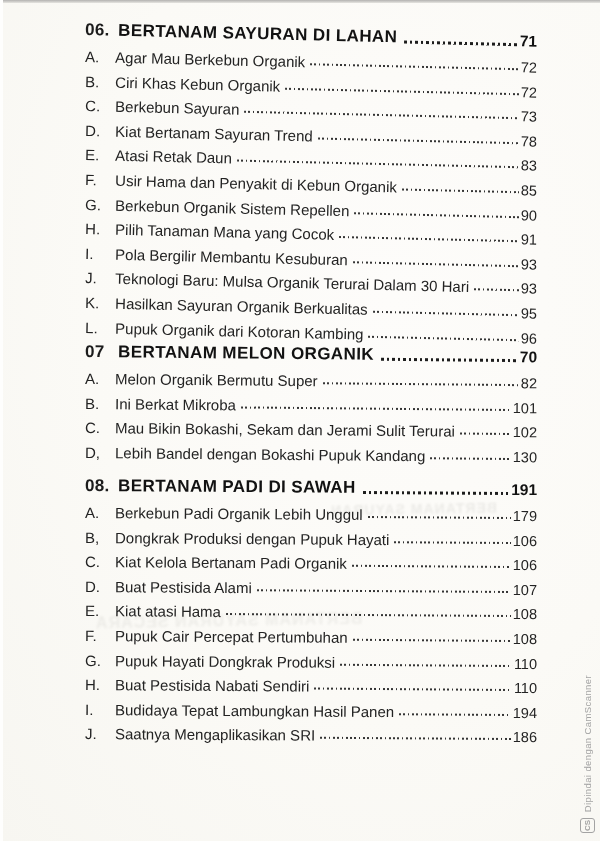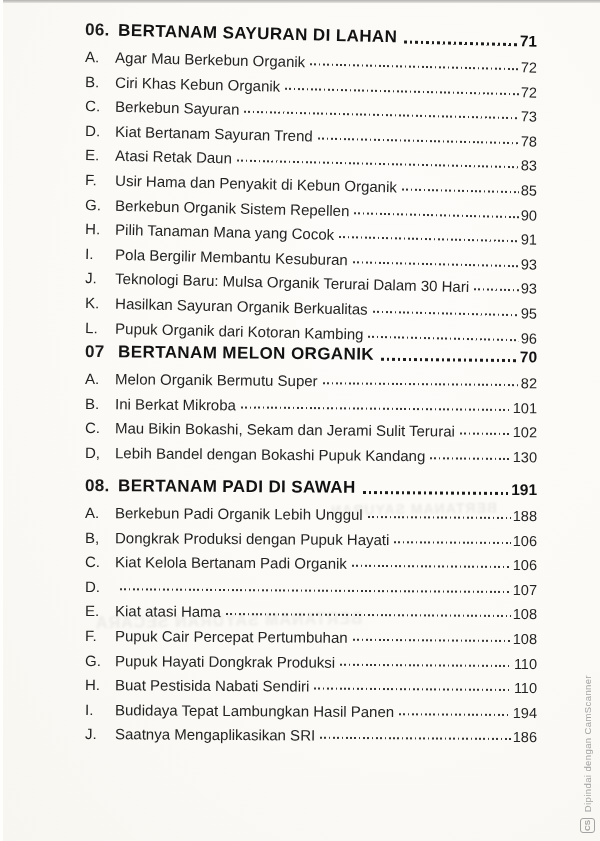--- a/index.html
+++ b/index.html
@@ -184,36 +184,37 @@
         <div class="row hrow">
           <span class="hnum">08.</span>
           <span class="hlabel">BERTANAM PADI DI SAWAH</span>
           <span class="leader hleader"></span>
           <span class="hpage">191</span>
         </div>
         <div class="row irow">
           <span class="letter">A.</span>
           <span class="label">Berkebun Padi Organik Lebih Unggul</span>
           <span class="leader ileader"></span>
-          <span class="pagenum">188</span>
+          <span class="pagenum">179</span>
         </div>
         <div class="row irow">
           <span class="letter">B,</span>
           <span class="label">Dongkrak Produksi dengan Pupuk Hayati</span>
           <span class="leader ileader"></span>
           <span class="pagenum">106</span>
         </div>
         <div class="row irow">
           <span class="letter">C.</span>
           <span class="label">Kiat Kelola Bertanam Padi Organik</span>
           <span class="leader ileader"></span>
           <span class="pagenum">106</span>
         </div>
         <div class="row irow">
           <span class="letter">D.</span>
+          <span class="label">Buat Pestisida Alami</span>
           <span class="leader ileader"></span>
           <span class="pagenum">107</span>
         </div>
         <div class="row irow">
           <span class="letter">E.</span>
           <span class="label">Kiat atasi Hama</span>
           <span class="leader ileader"></span>
           <span class="pagenum">108</span>
         </div>
         <div class="row irow">

